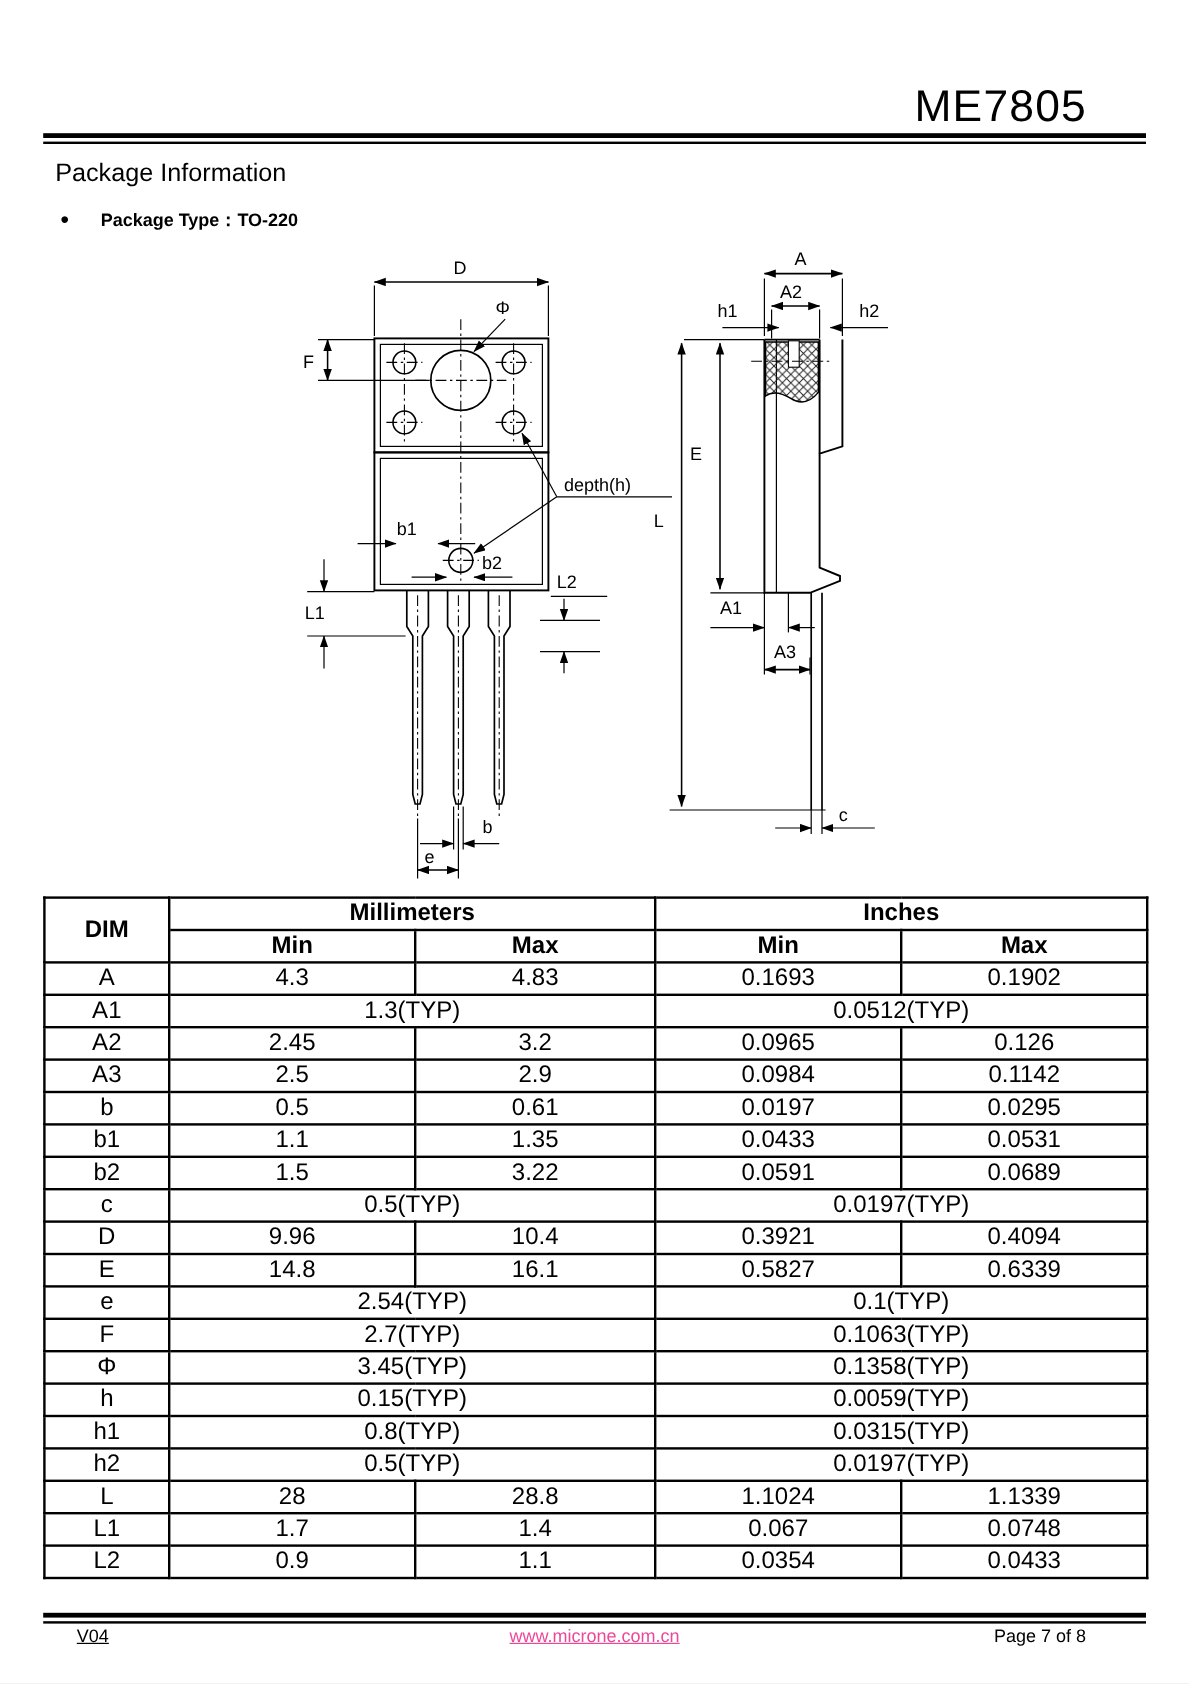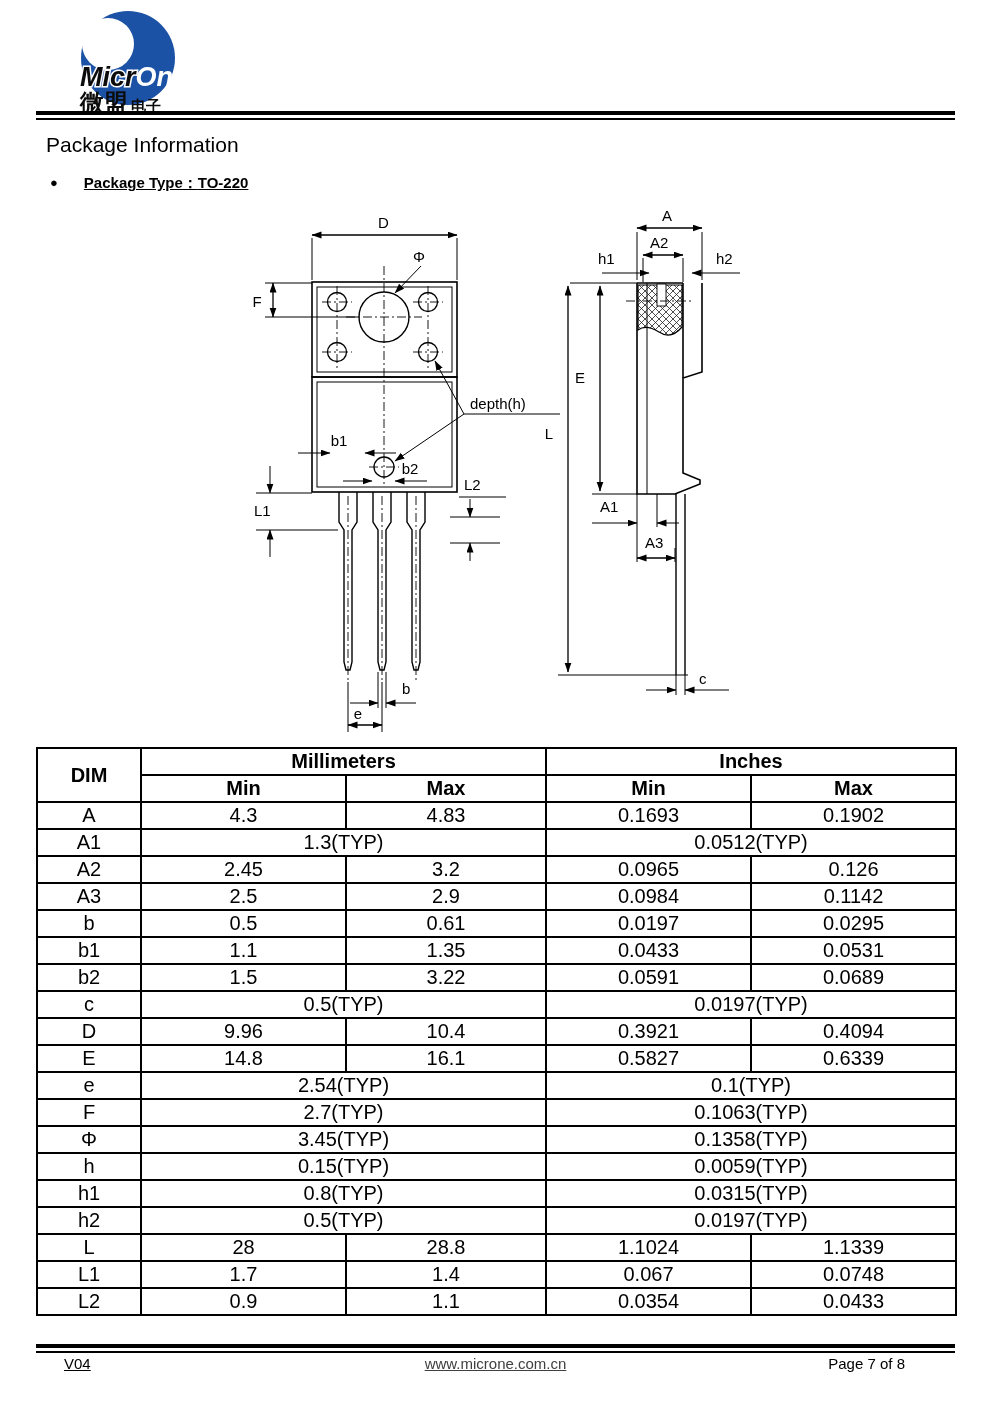--- a/index.html
+++ b/index.html
@@ -8,51 +8,44 @@
   
   .logo{position:absolute;left:68px;top:10px;width:160px;height:106px;}
   .doc-title{position:absolute;left:762px;top:68px;font-size:37px;font-weight:400;
              letter-spacing:1px;white-space:nowrap;}
   .hrule{position:absolute;left:36px;width:919px;height:3px;
          border-top:4px solid #000;border-bottom:2px solid #000;}
   .hrule.top{top:111px;}
   .hrule.bottom{top:1344px;}
   
   .sec-title{position:absolute;left:46px;top:133px;font-size:21px;font-weight:normal;}
-  .bullet-row{position:absolute;left:50px;top:174px;font-size:15px;font-weight:bold;text-decoration:underline;}
+  .bullet-row{position:absolute;left:50px;top:174px;font-size:15px;font-weight:bold;}
   .bullet-row .dot{display:inline-block;margin-right:26px;font-size:13px;vertical-align:1px;}
   
   .drawing{position:absolute;left:36px;top:200px;}
   .drawing text{font-family:"Liberation Sans",sans-serif;font-size:15px;fill:#000;stroke:none;}
   
   .dim-table{position:absolute;left:36px;top:747px;width:919px;border-collapse:collapse;
              table-layout:fixed;font-size:20px;text-align:center;}
   .dim-table th,.dim-table td{border:2px solid #000;height:25px;padding:0;
              vertical-align:middle;overflow:hidden;}
   .dim-table th{font-weight:bold;}
   
   .footer{position:absolute;left:36px;top:1355px;width:919px;height:20px;font-size:15px;}
   .footer .ver{position:absolute;left:28px;top:0;text-decoration:underline;}
   .footer .link{position:absolute;left:0;right:0;text-align:center;top:0;}
-  .footer .link a{color:#404040;text-decoration:underline;}
+  .footer .link a{color:#ec4899;text-decoration:underline;}
   .footer .pg{position:absolute;right:50px;top:0;}
 </style>
 </head>
 <body>
 
 <div class="page">
 
-  <div class="logo">
-    <svg width="160" height="106" viewBox="0 0 160 106">
-      <circle cx="60" cy="48" r="47" fill="#1b52a5"></circle>
-      <circle cx="40" cy="34" r="26" fill="#ffffff"></circle>
-      <text x="12" y="76" font-size="27" font-style="italic" font-weight="bold" style="paint-order:stroke;"><tspan fill="#0c0c0c" stroke="#ffffff" stroke-width="3" style="paint-order:stroke;">Micr</tspan><tspan fill="#ffffff">One</tspan></text>
-      <text x="12" y="101" font-size="24" font-weight="bold" fill="#0c0c0c"><tspan>微盟</tspan><tspan font-size="15" dx="3">电子</tspan></text>
-    </svg>
-  </div>
+  <div class="doc-title">ME7805</div>
   <div class="hrule top"></div>
 
   <div class="sec-title">Package Information</div>
   <div class="bullet-row"><span class="dot">●</span><span>Package Type：</span><span>TO-220</span></div>
 
   <div class="drawing">
   <svg width="919" height="545" viewBox="0 0 919 545" fill="none" stroke="#000" stroke-width="1.3">
     <defs>
       <marker id="ah" orient="auto-start-reverse" markerWidth="11" markerHeight="8" refX="9.5" refY="3.5" markerUnits="userSpaceOnUse">
         <path d="M0,0 L10,3.5 L0,7 Z" fill="#000" stroke="none"></path>

